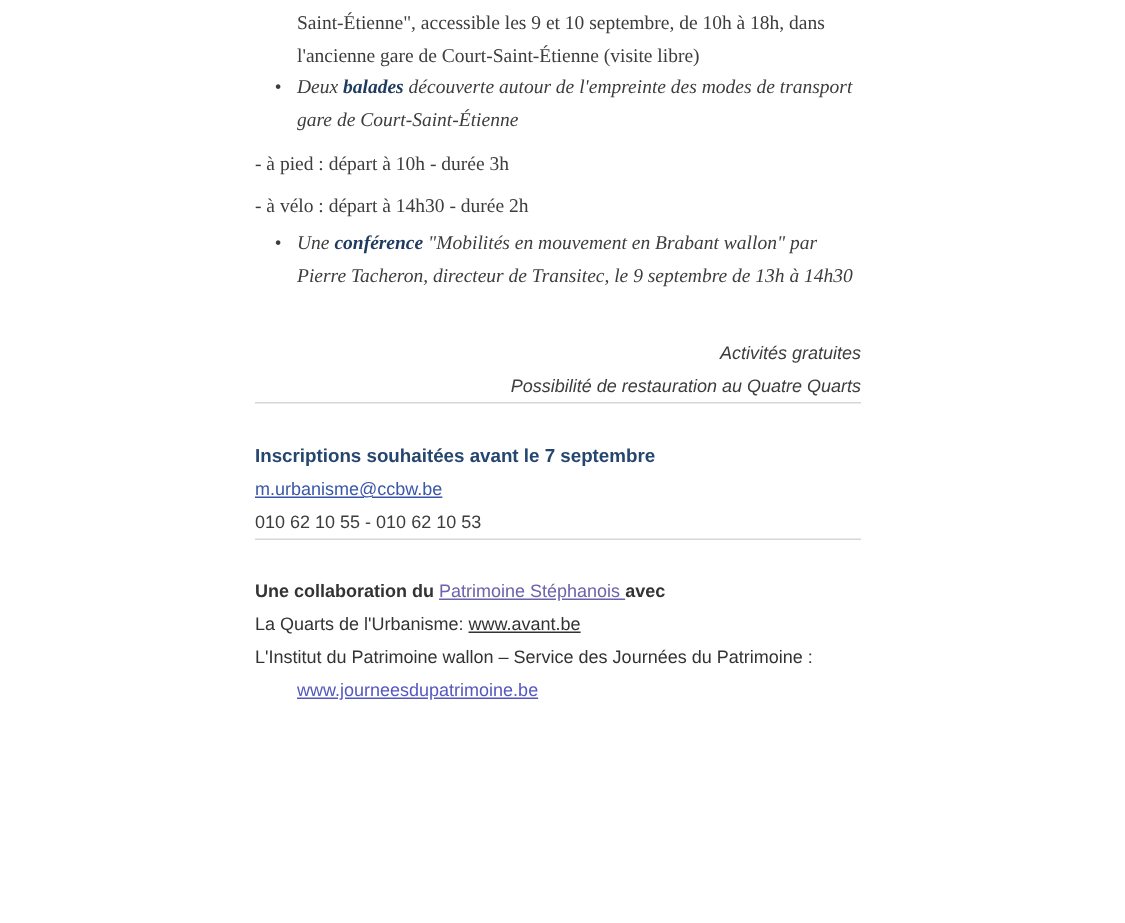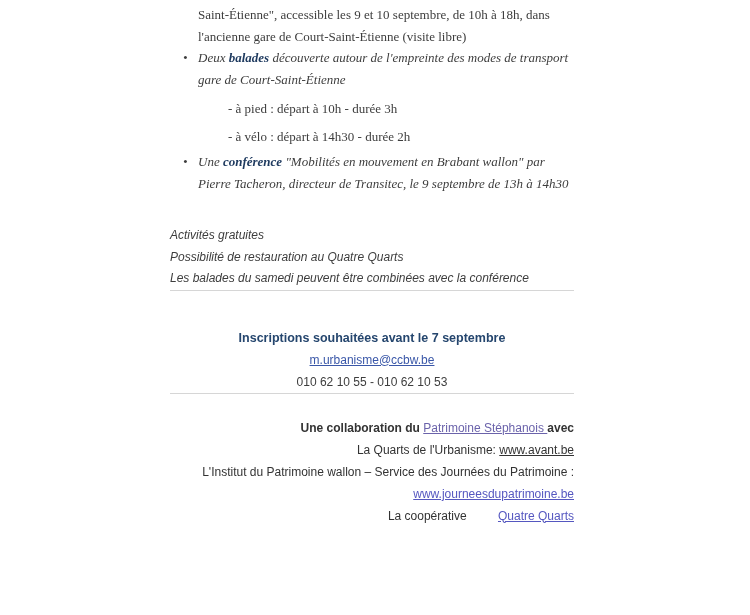--- a/index.html
+++ b/index.html
@@ -9,38 +9,38 @@
 
   
   .serif{font-family:"Liberation Serif",serif;font-size:13px;line-height:21.5px;color:var(--text_color);}
   .line{white-space:nowrap;}
   .kw{font-weight:bold;color:var(--accent_navy);}
   .intro{padding-left:28px;}
   ul.bullets{list-style:none;margin:0;padding:0;font-style:italic;}
   ul.bullets li{position:relative;padding-left:28px;}
   ul.bullets li::before{content:"\2022";position:absolute;left:13px;top:0;color:var(--text_color);}
   .ul1{margin-top:9px;}
-  .sub-lines{margin-left:58px;line-height:28px;margin-top:5px;}
+  .sub-lines{line-height:28px;margin-top:5px;}
   .ul2{margin-top:5px;}
 
   
-  .notes{margin-top:31px;text-align:left;font-style:italic;font-size:12px;line-height:21.5px;color:var(--text_color);}
+  .notes{margin-top:31px;text-align:right;font-style:italic;font-size:12px;line-height:21.5px;color:var(--text_color);}
 
   hr.divider{border:none;border-top:1px solid var(--divider_color);margin:0;height:0;}
   .hr1{margin-top:31px;}
   .hr2{margin-top:30px;}
 
   
-  .register{margin-top:36px;text-align:center;font-size:12px;line-height:22px;color:var(--text_color);}
+  .register{margin-top:24px;font-size:12px;line-height:22px;color:var(--text_color);}
   .register .heading{font-weight:bold;font-size:12.5px;color:var(--heading_navy);}
   a{text-decoration:underline;cursor:pointer;}
   .link-blue{color:var(--link_blue);text-decoration:underline;}
 
   
-  .collab{margin-top:23px;text-align:right;font-size:12px;line-height:22px;color:var(--footer_text);}
+  .collab{margin-top:23px;text-align:left;font-size:12px;line-height:22px;color:var(--footer_text);}
   .b{font-weight:bold;}
   .link-purple{color:var(--link_purple);}
   .link-violet{color:var(--link_violet);margin-left:28px;}
   .link-dark{color:var(--footer_text);}
 </style>
 </head>
 <body>
 
 <div class="page">
   <div class="content">
@@ -65,35 +65,33 @@
     <ul class="bullets serif ul2">
       <li>
         <div class="line"><span>Une </span><span class="kw">conférence</span><span> "Mobilités en mouvement en Brabant wallon" par</span></div>
         <div class="line">Pierre Tacheron, directeur de Transitec, le 9 septembre de 13h à 14h30</div>
       </li>
     </ul>
 
     <div class="notes">
       <div class="line">Activités gratuites</div>
       <div class="line">Possibilité de restauration au Quatre Quarts</div>
-      <div class="line">Les balades du samedi peuvent être combinées avec la conférence</div>
     </div>
 
     <hr class="divider hr1">
 
     <div class="register">
       <div class="heading">Inscriptions souhaitées avant le 7 septembre</div>
       <div><a class="link-blue">m.urbanisme@ccbw.be</a></div>
       <div>010 62 10 55 - 010 62 10 53</div>
     </div>
 
     <hr class="divider hr2">
 
     <div class="collab">
       <div><span class="b">Une collaboration du </span><a class="link-purple">Patrimoine Stéphanois </a><span class="b">avec</span></div>
       <div><span>La Quarts de l'Urbanisme: </span><a class="link-dark">www.avant.be</a></div>
       <div>L'Institut du Patrimoine wallon – Service des Journées du Patrimoine :</div>
       <div><a class="link-violet">www.journeesdupatrimoine.be</a></div>
-      <div><span>La coopérative </span><a class="link-violet">Quatre Quarts</a></div>
     </div>
 
   </div>
 </div>
 
 </body></html>

